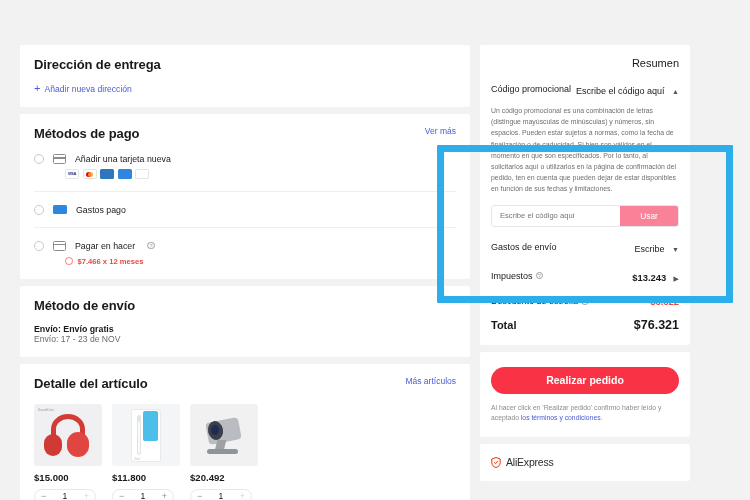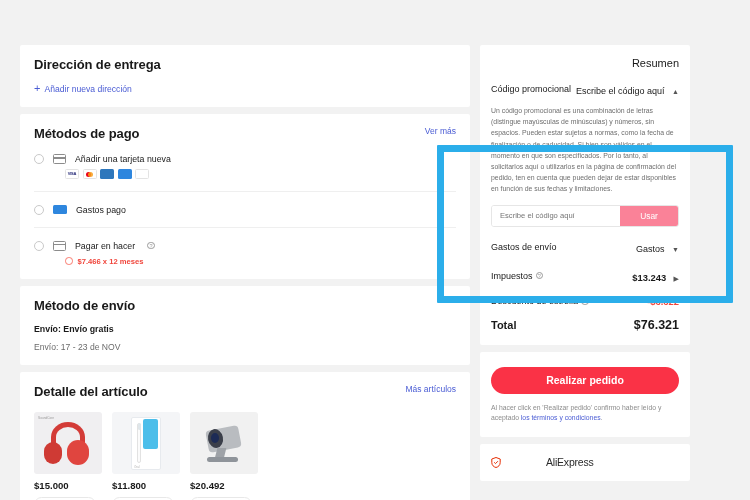--- a/index.html
+++ b/index.html
@@ -42,21 +42,21 @@
   .b-disc { background:#2e86de; }
   .b-more { background:#fff; border:.8px solid #e3e3e3; color:#d32f2f; font-size:3.6px; }
 
   .inst { display:flex; align-items:center; gap:5px; margin: 6px 0 0 31px; }
   .inst-dot { width:7.5px; height:7.5px; border:1px solid #fa7a6e; border-radius:50%; }
   .inst-txt { font-size: 7.6px; color: #f0463c; font-weight:bold; }
 
   .divider { height:1px; background:#efefef; margin: 12px 0 0 0; }
 
   .ship-line1 { font-size: 8.8px; font-weight: bold; color:#191919; margin-top: 11px; }
-  .ship-line2 { font-size: 8.6px; color: #6b6b6b; margin-top: 8px; }
+  .ship-line2 { font-size: 8.6px; color: #6b6b6b; margin-top: 0; }
 
   
   .prods { display: flex; gap: 10px; margin-top: 13px; }
   .prod { width: 68px; }
   .thumb { width: 68px; height: 62px; border-radius: 3px; position: relative; overflow: hidden; }
   .t1 { background: #f0eff1; }
   .t2 { background: #f4f5f7; }
   .t3 { background: #f1f1f1; }
   .price { font-size: 9.6px; font-weight: bold; color:#191919; margin-top: 6px; }
   .stepper { margin-top: 6px; width: 62px; height: 15px; border: 1px solid #e8e8e8; border-radius: 9px;
@@ -104,21 +104,21 @@
                align-items:center; justify-content:center; border:none; cursor:pointer; }
 
   .order-btn { width: 100%; height: 27px; background:#fa3246; color:#fff; border:none; border-radius:14px;
                font-size:10.5px; font-weight:bold; cursor:pointer; margin-top: 3px; }
   .terms { font-size:6.8px; line-height:1.6; color:#8c8c8c; margin-top: 9px; }
   .terms a { color:#4a5cd4; text-decoration:none; }
 
   .ali-head { display:flex; align-items:center; gap:5px; }
   .shield { width:10px; height:11px; position:relative; }
   .shield svg { display:block; }
-  .ali-name { font-size:10.5px; color:#2b2b2b; letter-spacing:-.2px;margin-left:40px; }
+  .ali-name { font-size:10.5px; color:#2b2b2b; letter-spacing:-.2px; }
 
   
   .hl-box { position:absolute; left:437px; top:145px; width:296px; height:158px;
             border: 7px solid #2BAEEA; border-radius: 1px; pointer-events:none; }
 </style>
 </head>
 <body>
 
 <div class="page">
 
@@ -255,21 +255,21 @@
       <div class="promo-desc">Un código promocional es una combinación de letras (distingue mayúsculas de minúsculas) y números, sin espacios. Pueden estar sujetos a normas, como la fecha de finalización o de caducidad. Si bien son válidos en el momento en que son especificados. Por lo tanto, al solicitarlos aquí o utilizarlos en la página de confirmación del pedido, ten en cuenta que pueden dejar de estar disponibles en función de sus fechas y limitaciones.</div>
 
       <div class="promo-input-wrap">
         <input class="promo-input" placeholder="Escribe el código aquí" style="">
         <button class="promo-btn">Usar</button>
       </div>
 
       <div class="srow">
         <span class="s-sub">Gastos de envío</span>
         <span>
-          <span class="s-sub">Gastos</span>
+          <span class="s-sub">Escribe</span>
           <span class="chev">▼</span>
         </span>
       </div>
 
       <div class="srow">
         <span class="s-sub">
           <span>Impuestos</span><span class="qmark">?</span>
         </span>
         <span>
           <span class="s-val">$13.243</span>

